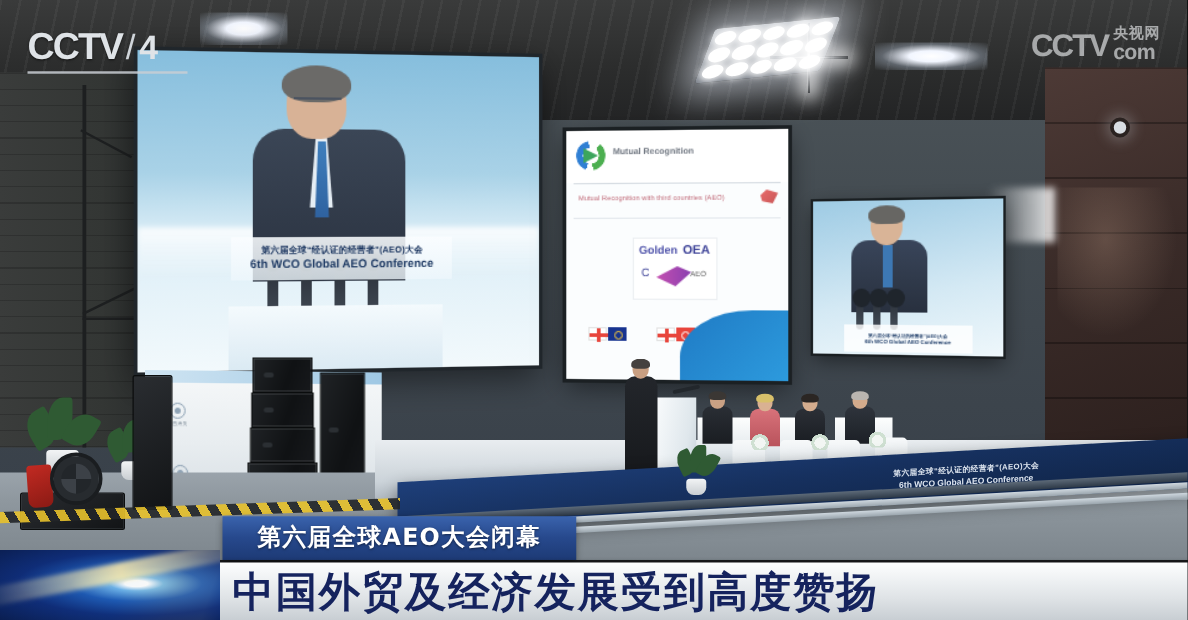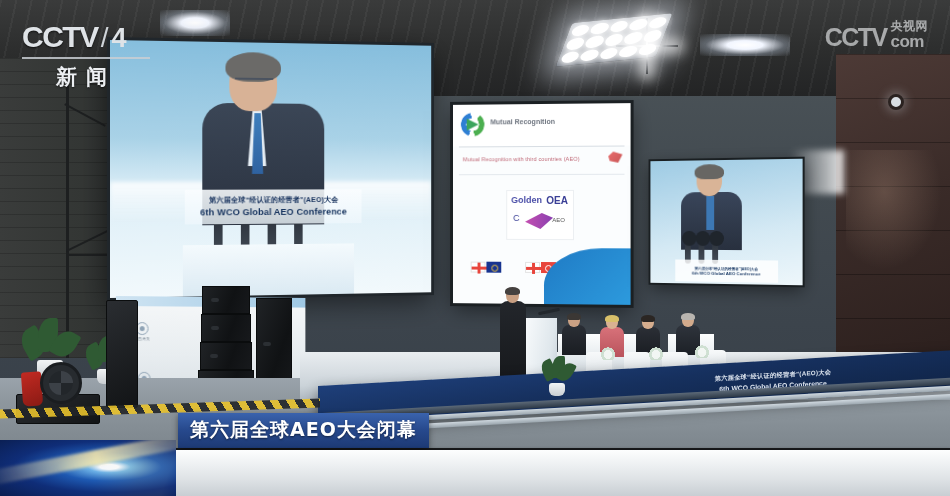--- a/index.html
+++ b/index.html
@@ -337,21 +337,21 @@
     line-height:1; }
   .wm .col { display:flex; flex-direction:column; align-items:flex-start; line-height:1;}
   .wm .cn { font-size:12px; font-weight:700; color:#f0f2f4; letter-spacing:.5px; }
   .wm .dot { font-size:17px; font-weight:700; color:#f0f2f4; letter-spacing:-.5px; margin-top:1px;}
 
   
   .lower-third { position:absolute; left:0; bottom:0; width:950px; z-index:40; }
   .lt-kicker {
     position:absolute; left:178px; bottom:48px;
     background:linear-gradient(180deg,#3a63ad 0%,#27498d 48%,#1d3a75 100%);
-    padding:4px 12px 5px;
+    padding:4px 28px 5px;
     box-shadow:0 2px 6px rgba(0,0,0,.45);
   }
   .lt-kicker span {
     font-size:19px; font-weight:700; color:#ffffff; letter-spacing:1px;
     text-shadow:0 1px 2px rgba(0,0,0,.5);
     font-family:"DejaVu Sans","Liberation Sans",sans-serif;
   }
   .lt-headline {
     position:absolute; left:0; bottom:0; width:950px; height:46px;
     background:linear-gradient(180deg,#fdfefe 0%,#eceff1 35%,#dfe3e6 62%,#c8ced3 100%);
@@ -614,33 +614,33 @@
 
   </div>
 
   <div class="cctv13">
     <div class="row1">
       <span class="mark">CCTV</span>
       <span class="slash">/</span>
       <span class="num">4</span>
     </div>
     <div class="bar"></div>
-    <div class="sub">新闻</div>
   </div>
 
   <div class="wm">
     <span class="big">CCTV</span>
     <span class="col">
       <span class="cn">央视网</span>
       <span class="dot">com</span>
     </span>
   </div>
 
   <div class="lower-third">
     <div class="lt-kicker">
       <span>第六届全球AEO大会闭幕</span>
     </div>
     <div class="lt-headline">
       <div class="lt-deco"></div>
+      <div class="lt-headline-text">中国外贸及经济发展受到高度赞扬</div>
     </div>
   </div>
 
 </div>
 
 </body></html>

